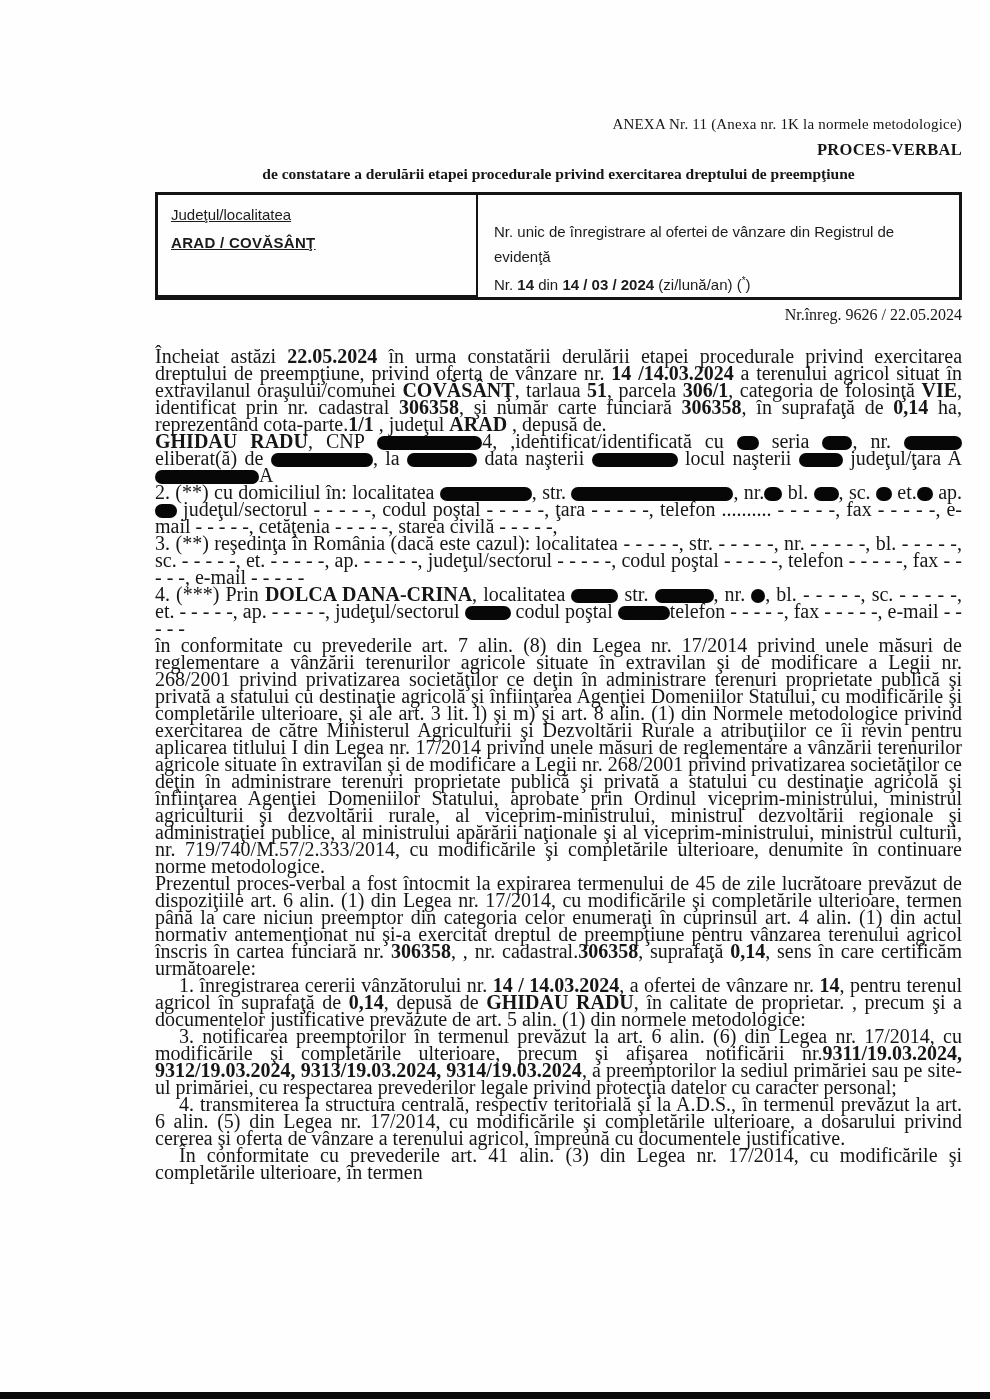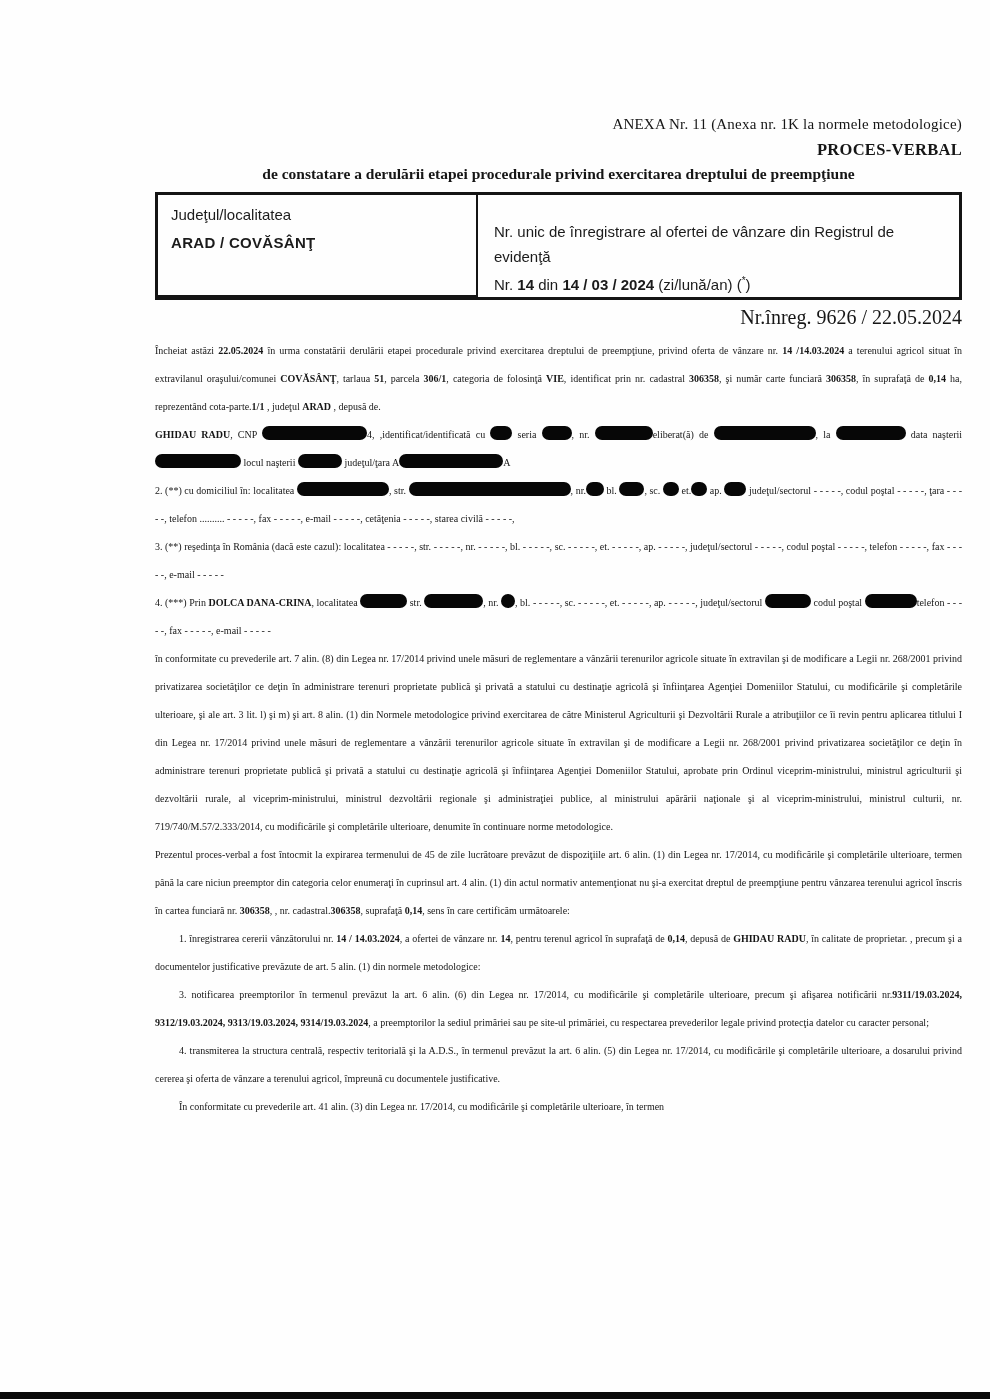--- a/index.html
+++ b/index.html
@@ -42,40 +42,40 @@
   }
   .tcol-left{
     width:318px;
     border-right:2px solid #141414;
     display:flex;flex-direction:column;
   }
   .tcell{
     flex:1;
     padding:9px 13px 8px 13px;
   }
-  .tcell-top{border-bottom:2px solid #141414;}
+  .tcell-top{border-bottom:2px solid #141414;text-decoration:underline;}
   .tcell .lbl{display:block;margin-top:2px;}
   .tcell .val{display:block;font-weight:bold;margin-top:11px;letter-spacing:.3px;}
   .tcol-right{
     flex:1;
     padding:24px 16px 0 16px;
     line-height:25px;
   }
   .offer-line2{margin-top:3px;display:block;}
   .offer-line2 .bold{font-weight:bold;}
   sup{font-size:10px;line-height:0;}
   .reg{
     text-align:right;
-    font-size:20px;
+    font-size:16px;
     margin-top:6px;
   }
   .doc-body{
-    margin-top:8px;
-    font-size:10px;
-    line-height:28px;
+    margin-top:24px;
+    font-size:20px;
+    line-height:17px;
     text-align:justify;
   }
   .doc-body p{margin:0;}
   .doc-body p.indent{text-indent:24px;}
   .bold{font-weight:bold;}
   .redact{
     display:inline-block;
     height:14px;
     background:#070707;
     border-radius:7px;

